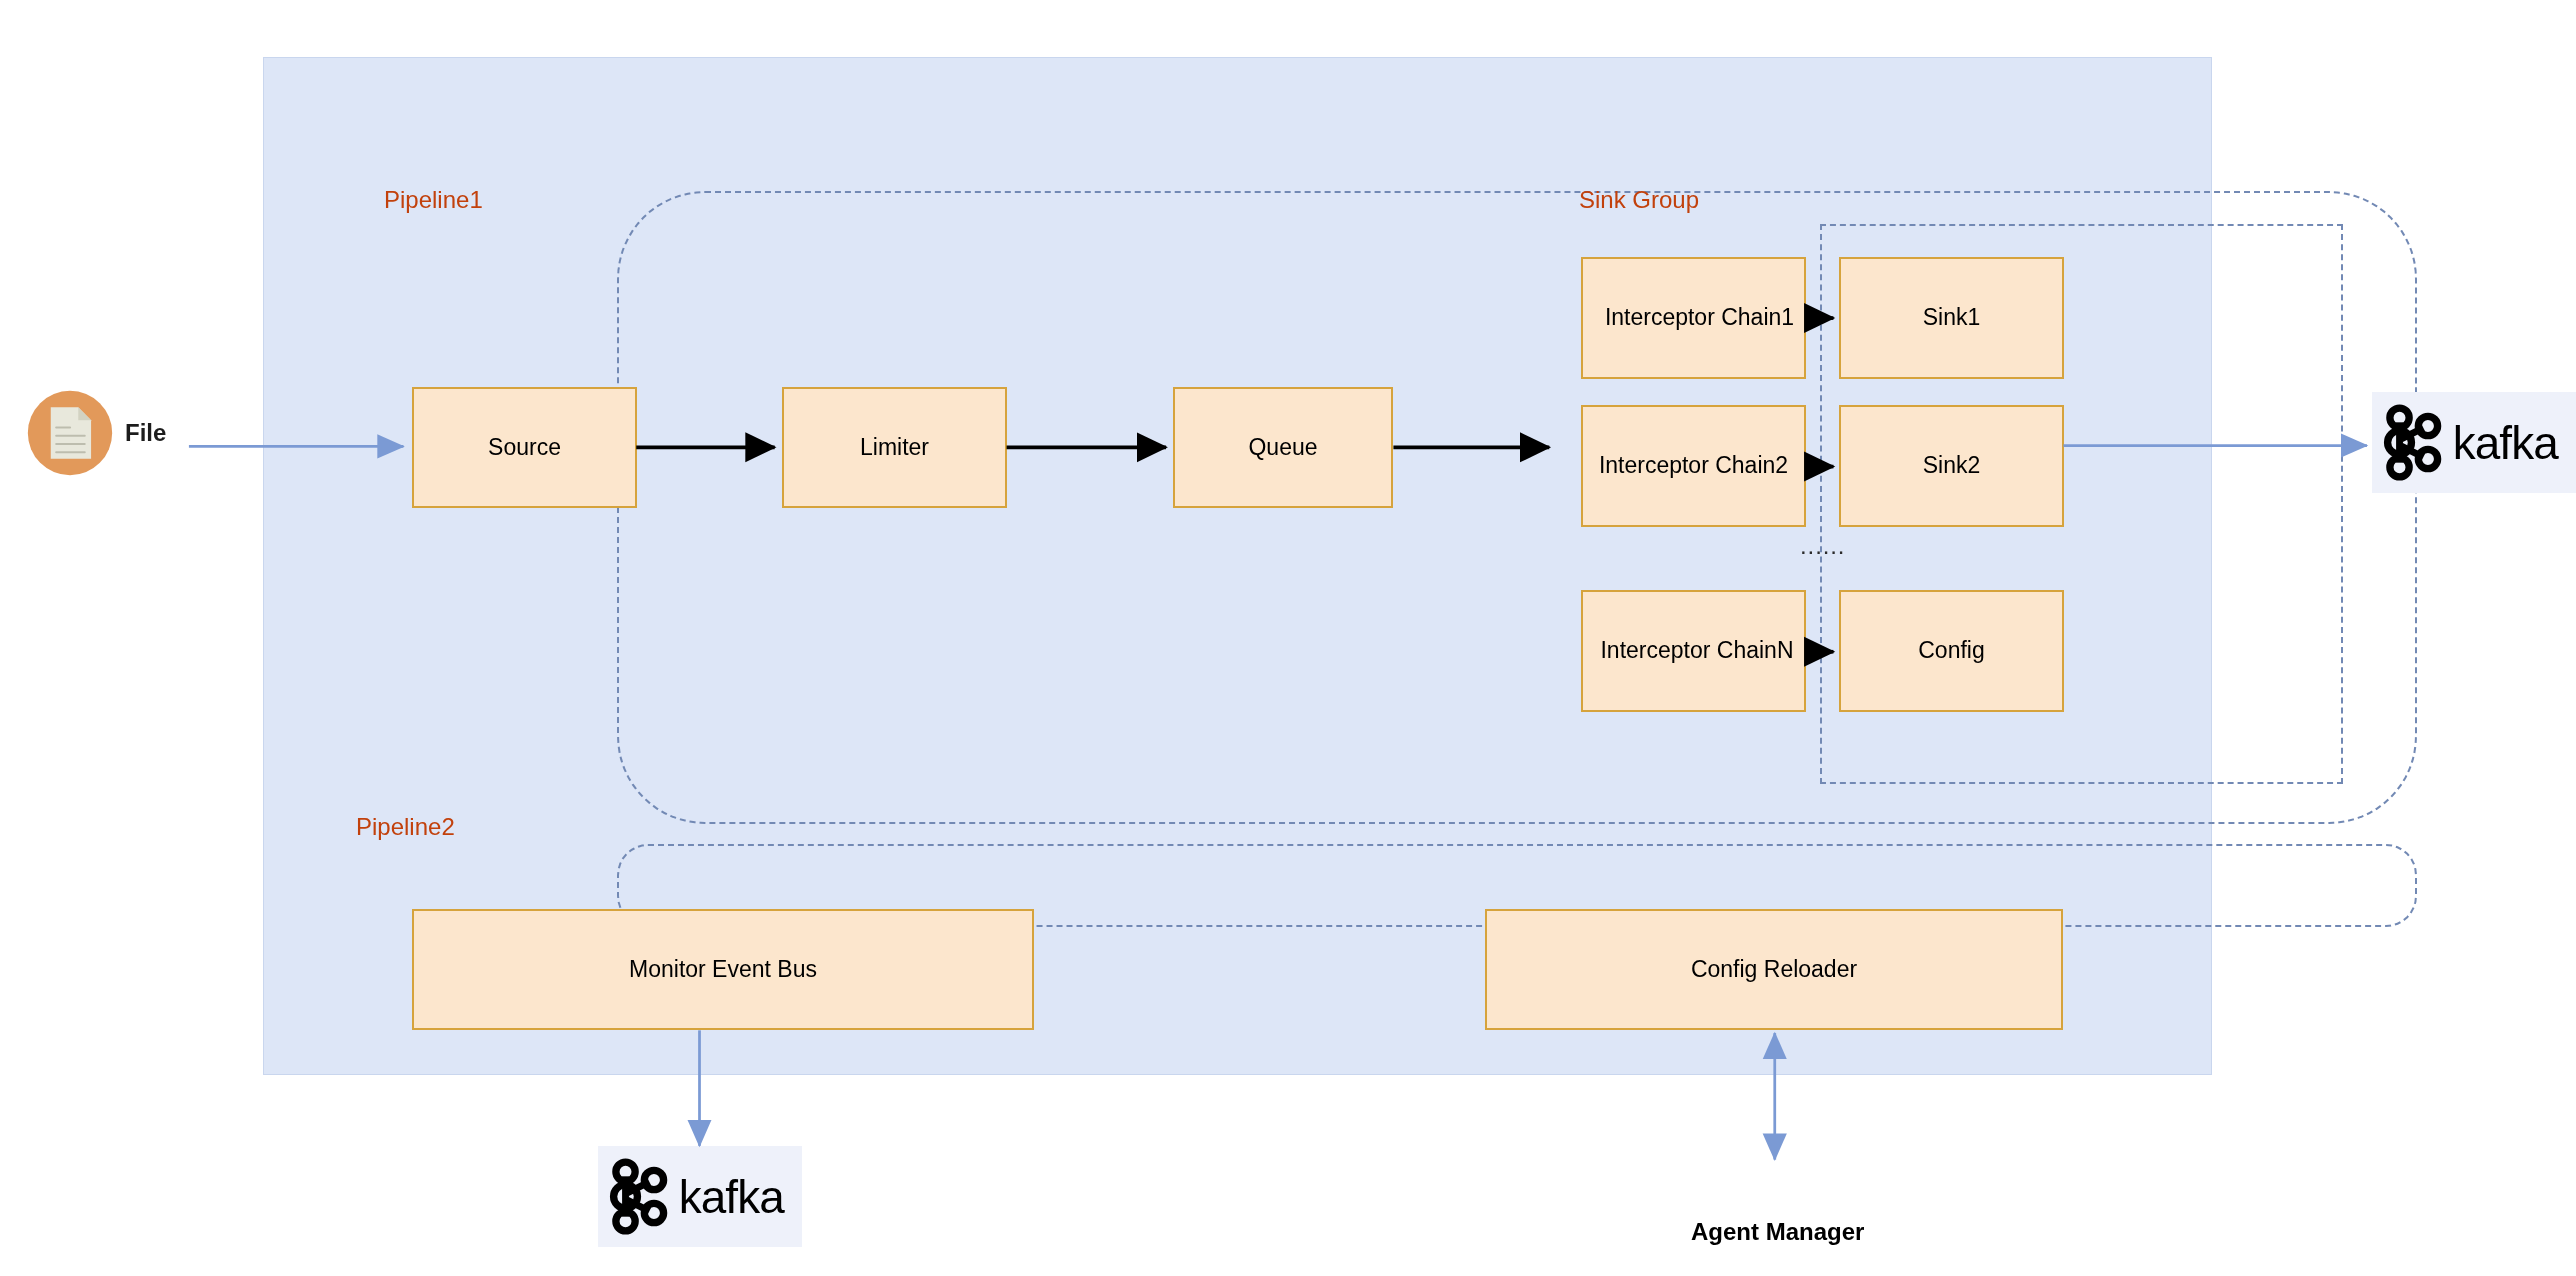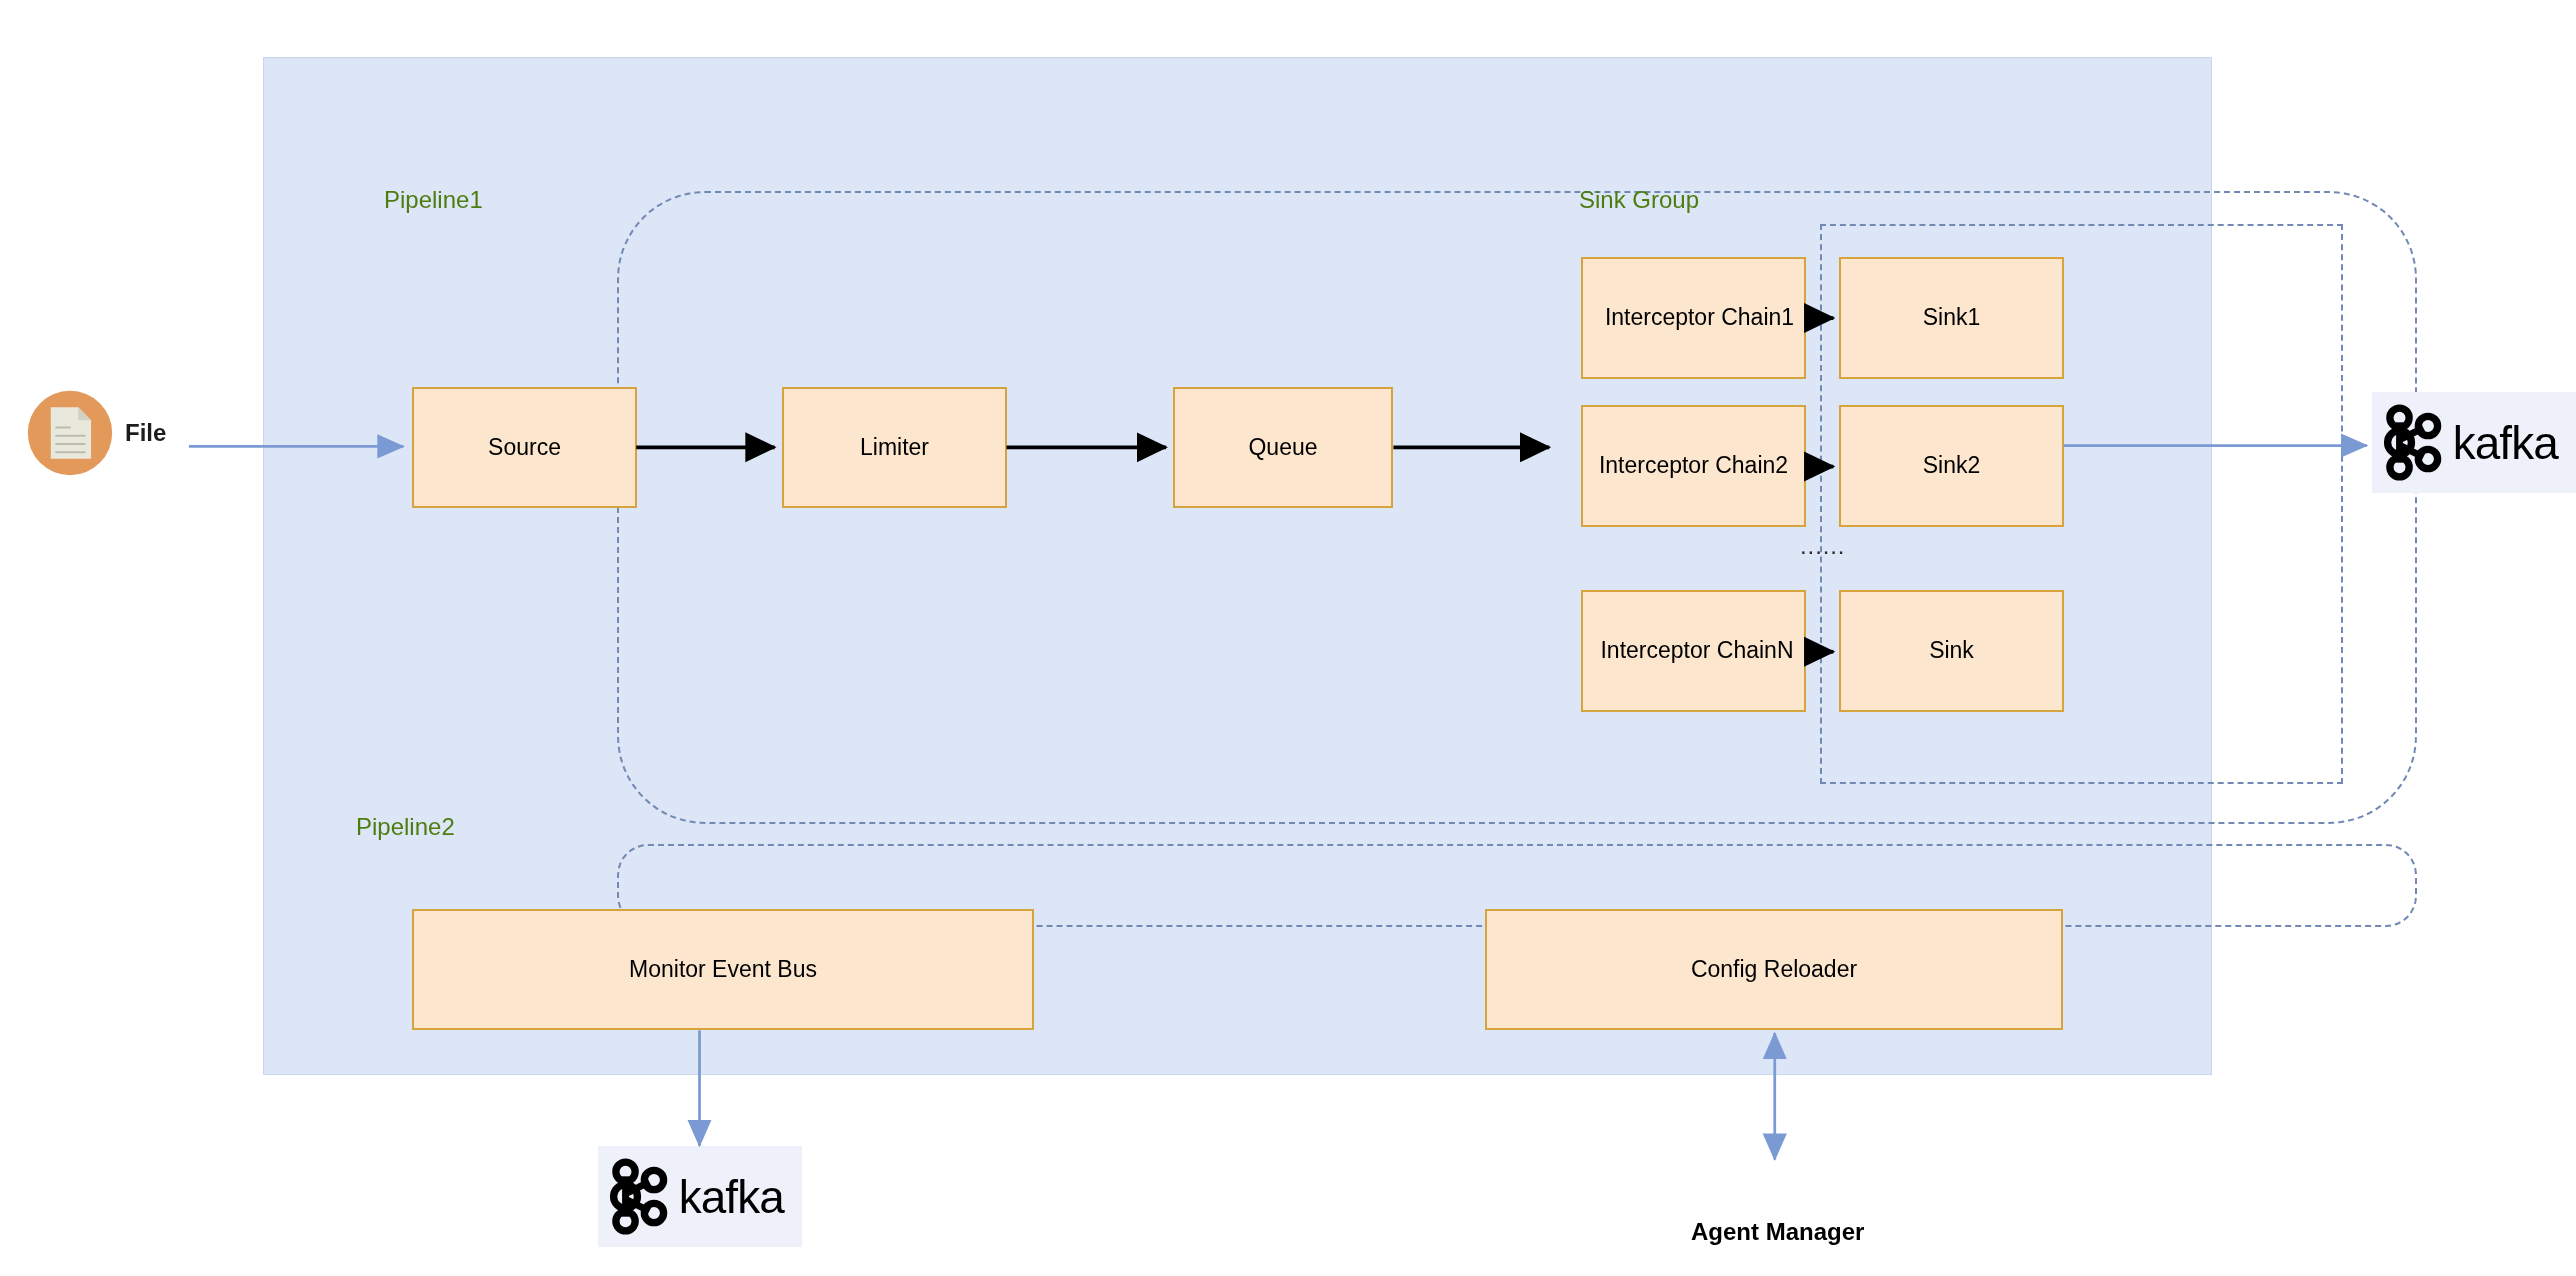--- a/index.html
+++ b/index.html
@@ -63,21 +63,21 @@
     width: 523px;
     height: 560px;
     border: 2.8px dashed #7289b4;
     box-sizing: border-box;
     background: transparent;
   }
 
   .group-label {
     position: absolute;
     font-size: 24px;
-    color: #4d7c0f;
+    color: #c2410c;
     white-space: nowrap;
     line-height: 1;
   }
   #pipeline1-label { left: 384px; top: 188px; }
   #pipeline2-label { left: 356px; top: 815px; }
   #sink-group-label { left: 1579px; top: 188px; }
 
   
   .node-box {
     position: absolute;
@@ -202,21 +202,21 @@
 
   <div class="node-box" id="node-chain1">Interceptor Chain1</div>
   <div class="node-box" id="node-sink1">Sink1</div>
 
   <div class="node-box" id="node-chain2">Interceptor Chain2</div>
   <div class="node-box" id="node-sink2">Sink2</div>
 
   <div id="sink-ellipsis">......</div>
 
   <div class="node-box" id="node-chainN">Interceptor ChainN</div>
-  <div class="node-box" id="node-sinkN">Sink</div>
+  <div class="node-box" id="node-sinkN">Config</div>
 
   <div class="node-box" id="node-monitor-event-bus">Monitor Event Bus</div>
   <div class="node-box" id="node-config-reloader">Config Reloader</div>
 
   <div id="file-source">
     <svg id="file-icon-circle" class="file-svg" viewBox="0 0 96 96">
       <circle cx="48" cy="48" r="46" fill="#e2995a"></circle>
       <path d="M27 20 h30 l14 14 v42 h-44 z" fill="#e8e8dc"></path>
       <path d="M57 20 v14 h14 z" fill="#d2d2c2"></path>
       <g stroke="#bdbdae" stroke-width="2.4" stroke-linecap="round">

